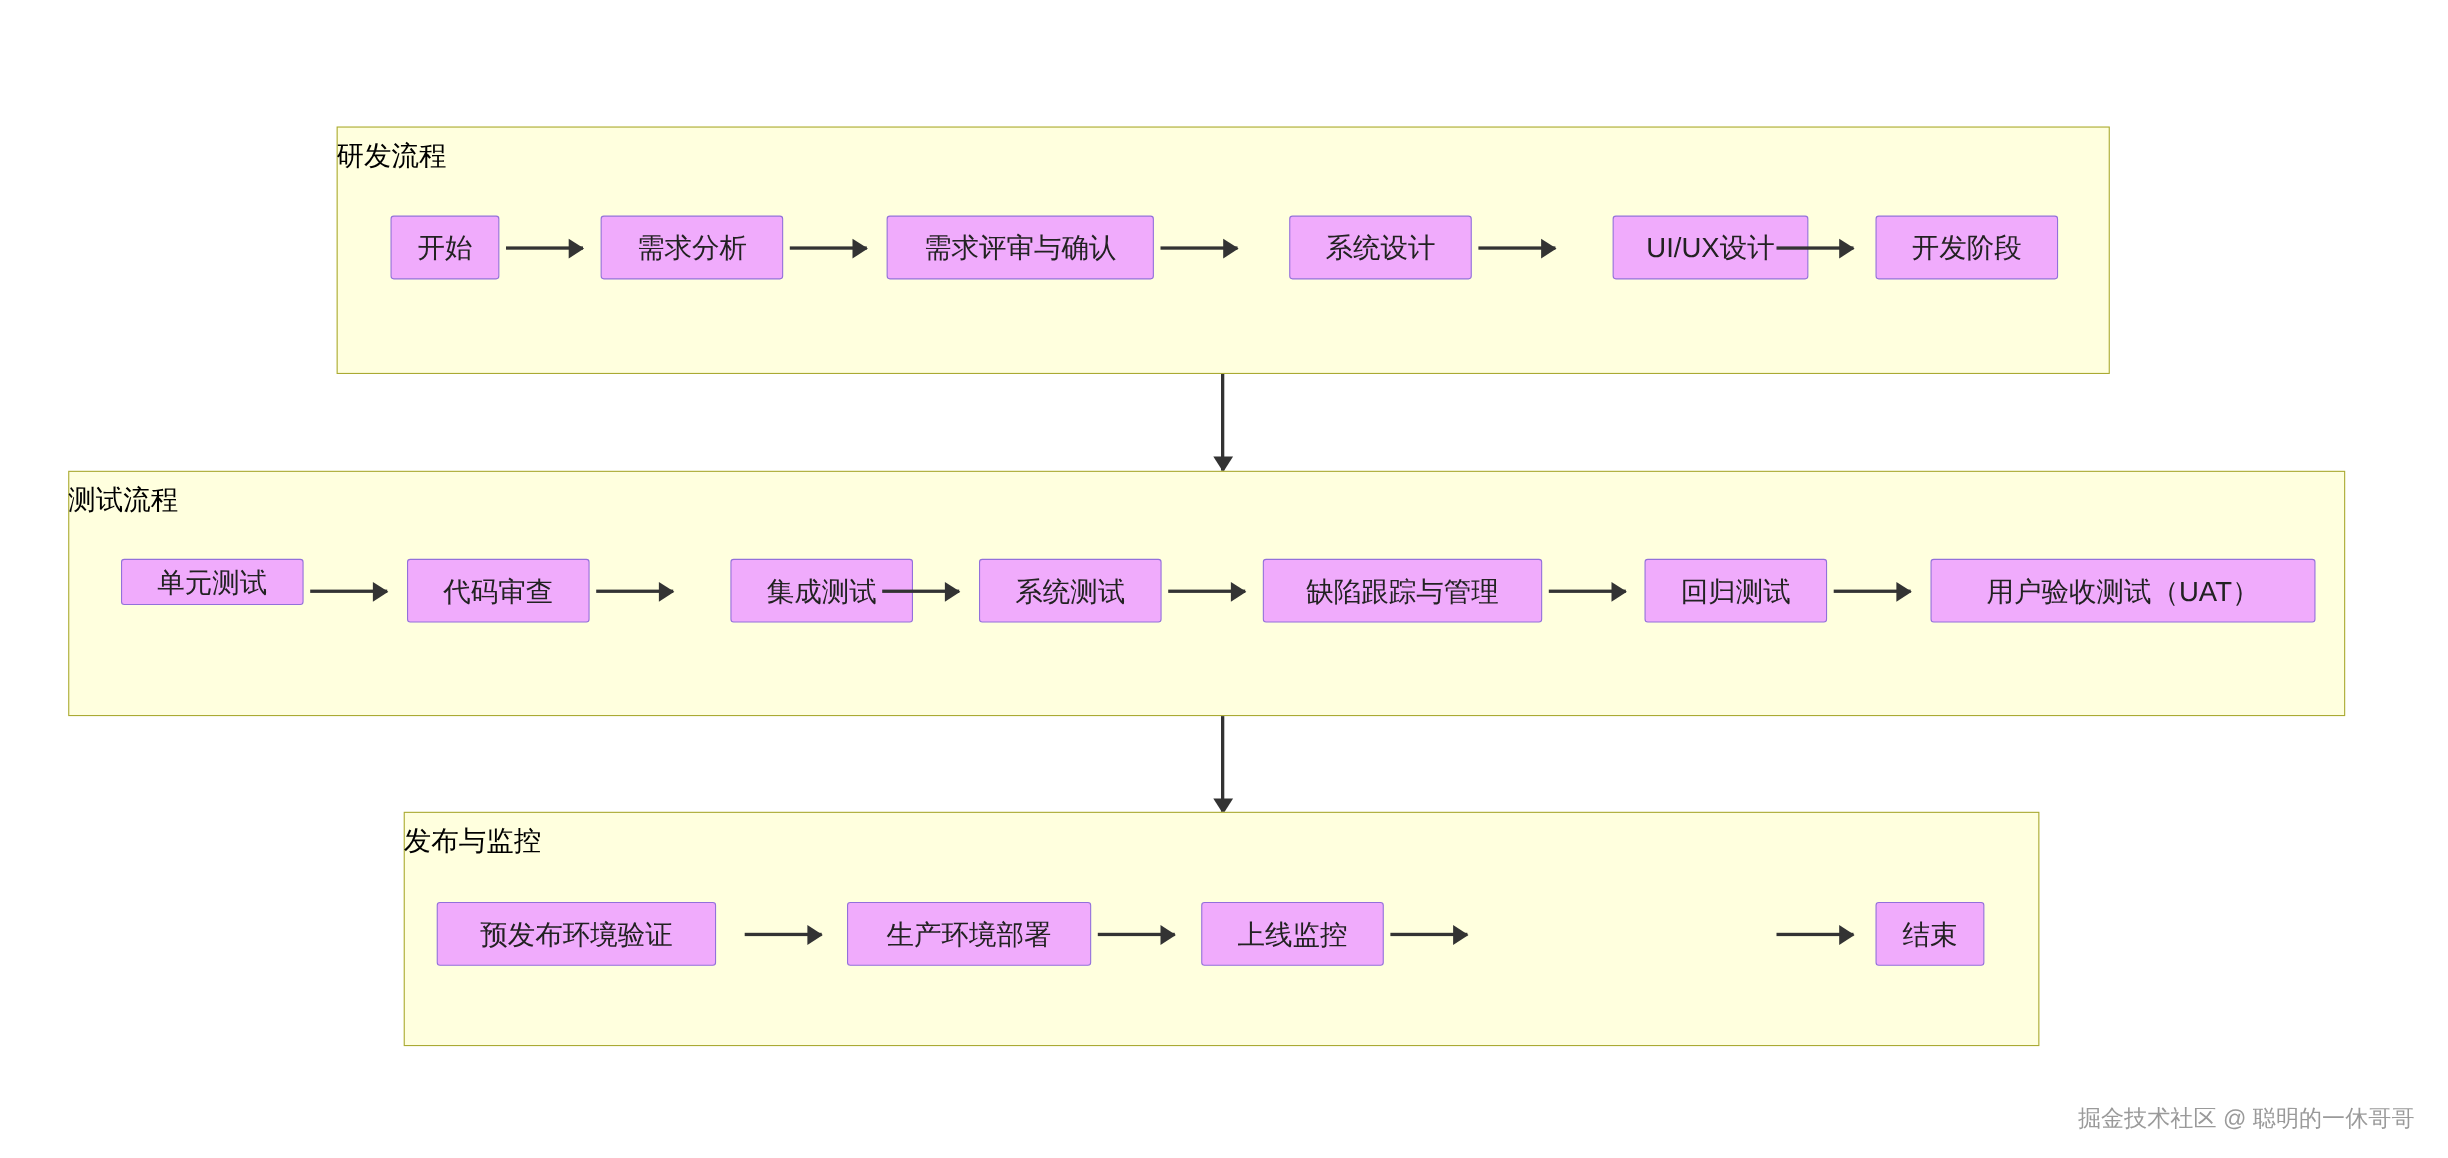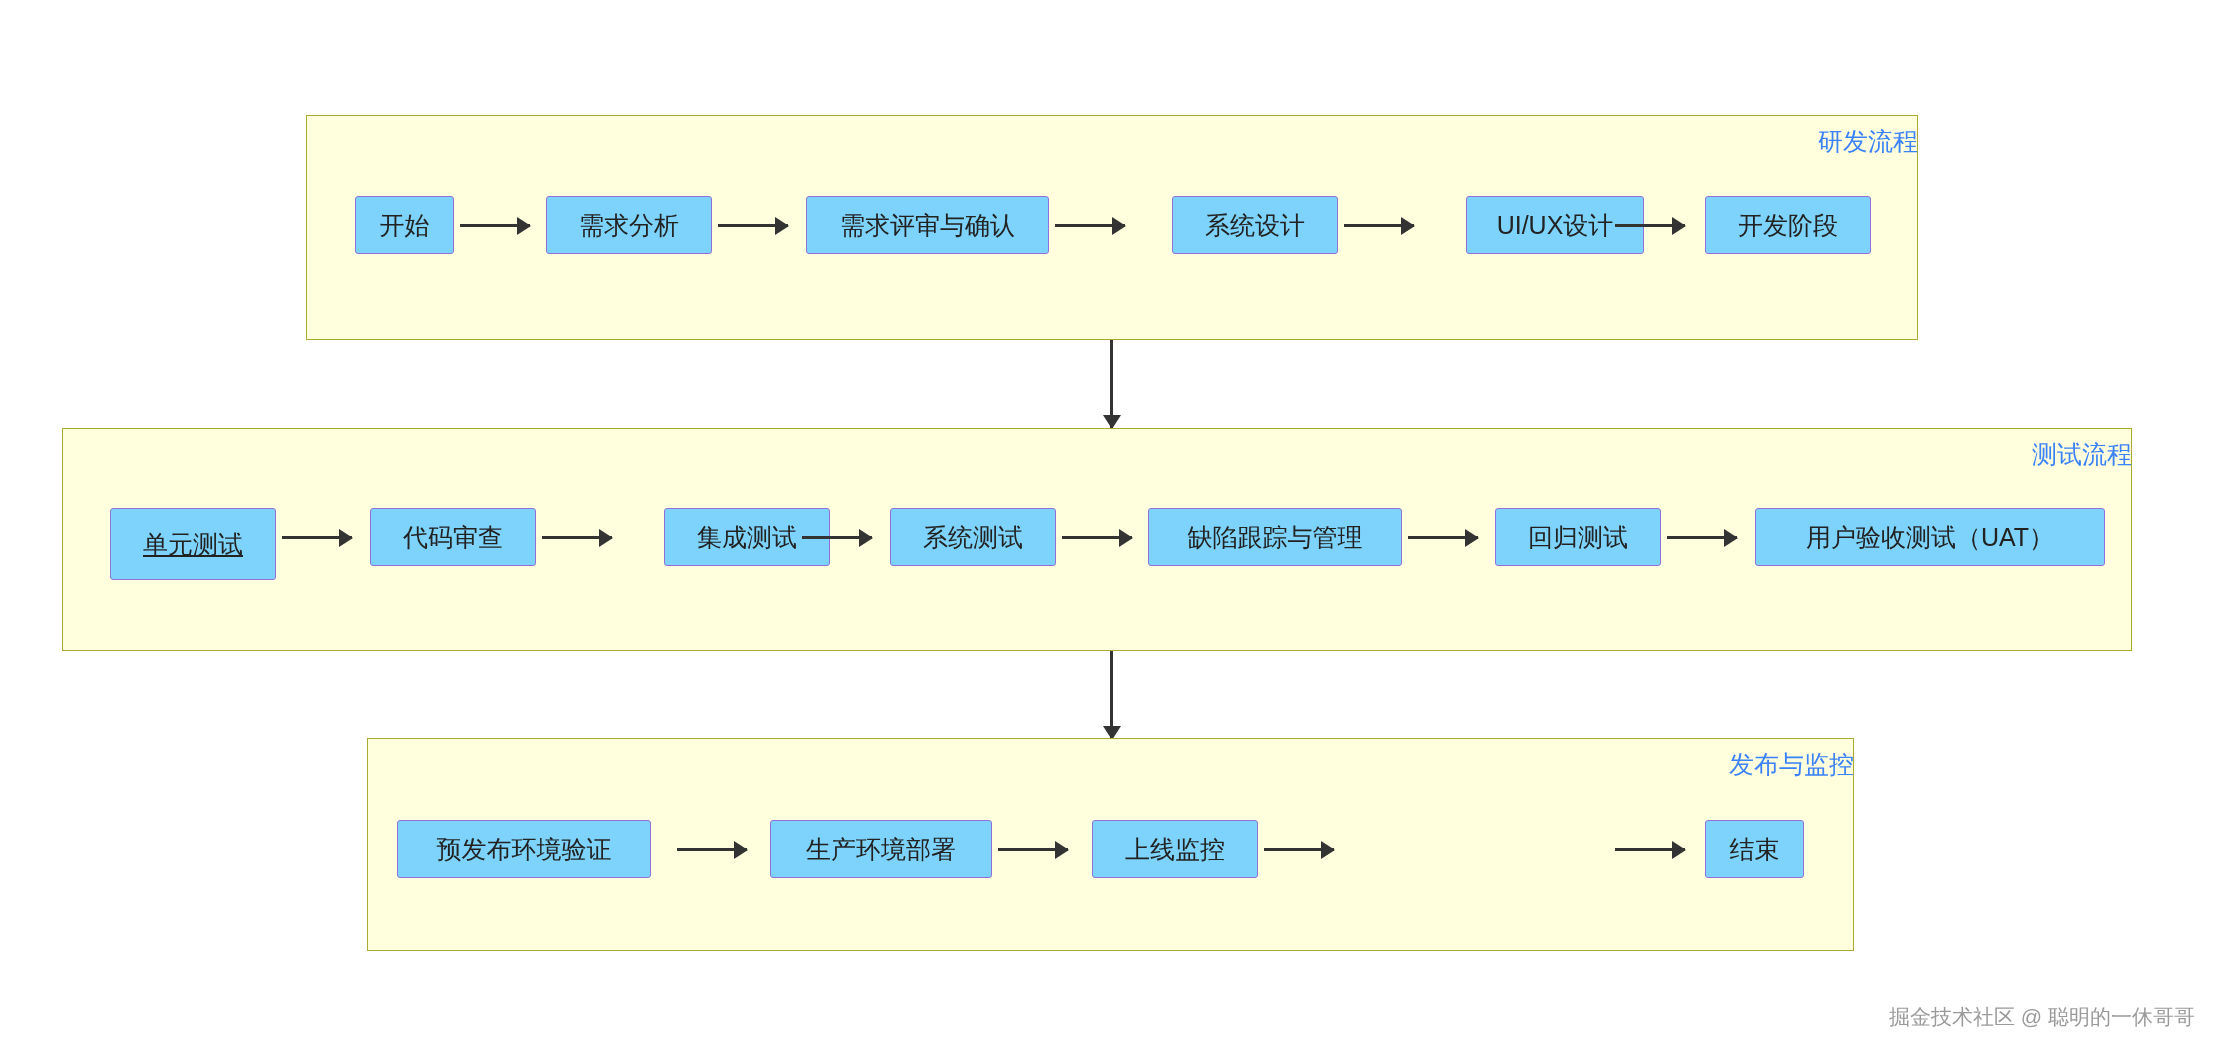--- a/index.html
+++ b/index.html
@@ -26,30 +26,30 @@
   .group {
     position: absolute;
     background: #ffffde;
     border: 1px solid #aaaa33;
     box-sizing: border-box;
   }
   .group-title {
     position: absolute;
     left: 0;
     right: 0;
-    text-align: right;
+    text-align: left;
     font-size: 25px;
-    color: #3b82f6;
+    color: #000000;
     white-space: nowrap;
   }
 
   
   .node {
     position: absolute;
-    background: #7dd3fc;
+    background: #f0abfc;
     border: 1px solid #9370db;
     border-radius: 3px;
     box-sizing: border-box;
     display: flex;
     align-items: center;
     justify-content: center;
     font-size: 25px;
     color: #222222;
     white-space: nowrap;
     padding: 0 14px;
@@ -122,21 +122,21 @@
   <div class="arrow-h" style="left:1615px; top:224px; width:70px;"></div>
 
   <div class="node" style="left:1705px; top:196px; width:166px; height:58px;">开发阶段</div>
 
   <div class="arrow-v" style="left:1110px; top:340px; height:88px;"></div>
 
   <div class="group" style="left:62px; top:428px; width:2070px; height:223px;">
   </div>
   <div class="group-title" style="left:62px; top:438px; width:2070px;">测试流程</div>
 
-  <div class="node" style="left:110px; top:508px; width:166px; height:72px;text-decoration:underline;">单元测试</div>
+  <div class="node" style="left:110px; top:508px; width:166px; height:42px;">单元测试</div>
   <div class="arrow-h" style="left:282px; top:536px; width:70px;"></div>
 
   <div class="node" style="left:370px; top:508px; width:166px; height:58px;">代码审查</div>
   <div class="arrow-h" style="left:542px; top:536px; width:70px;"></div>
 
   <div class="node" style="left:630px; top:508px; width:166px; height:58px;margin-left:34px;">集成测试</div>
   <div class="arrow-h" style="left:802px; top:536px; width:70px;"></div>
 
   <div class="node" style="left:890px; top:508px; width:166px; height:58px;">系统测试</div>
   <div class="arrow-h" style="left:1062px; top:536px; width:70px;"></div>

